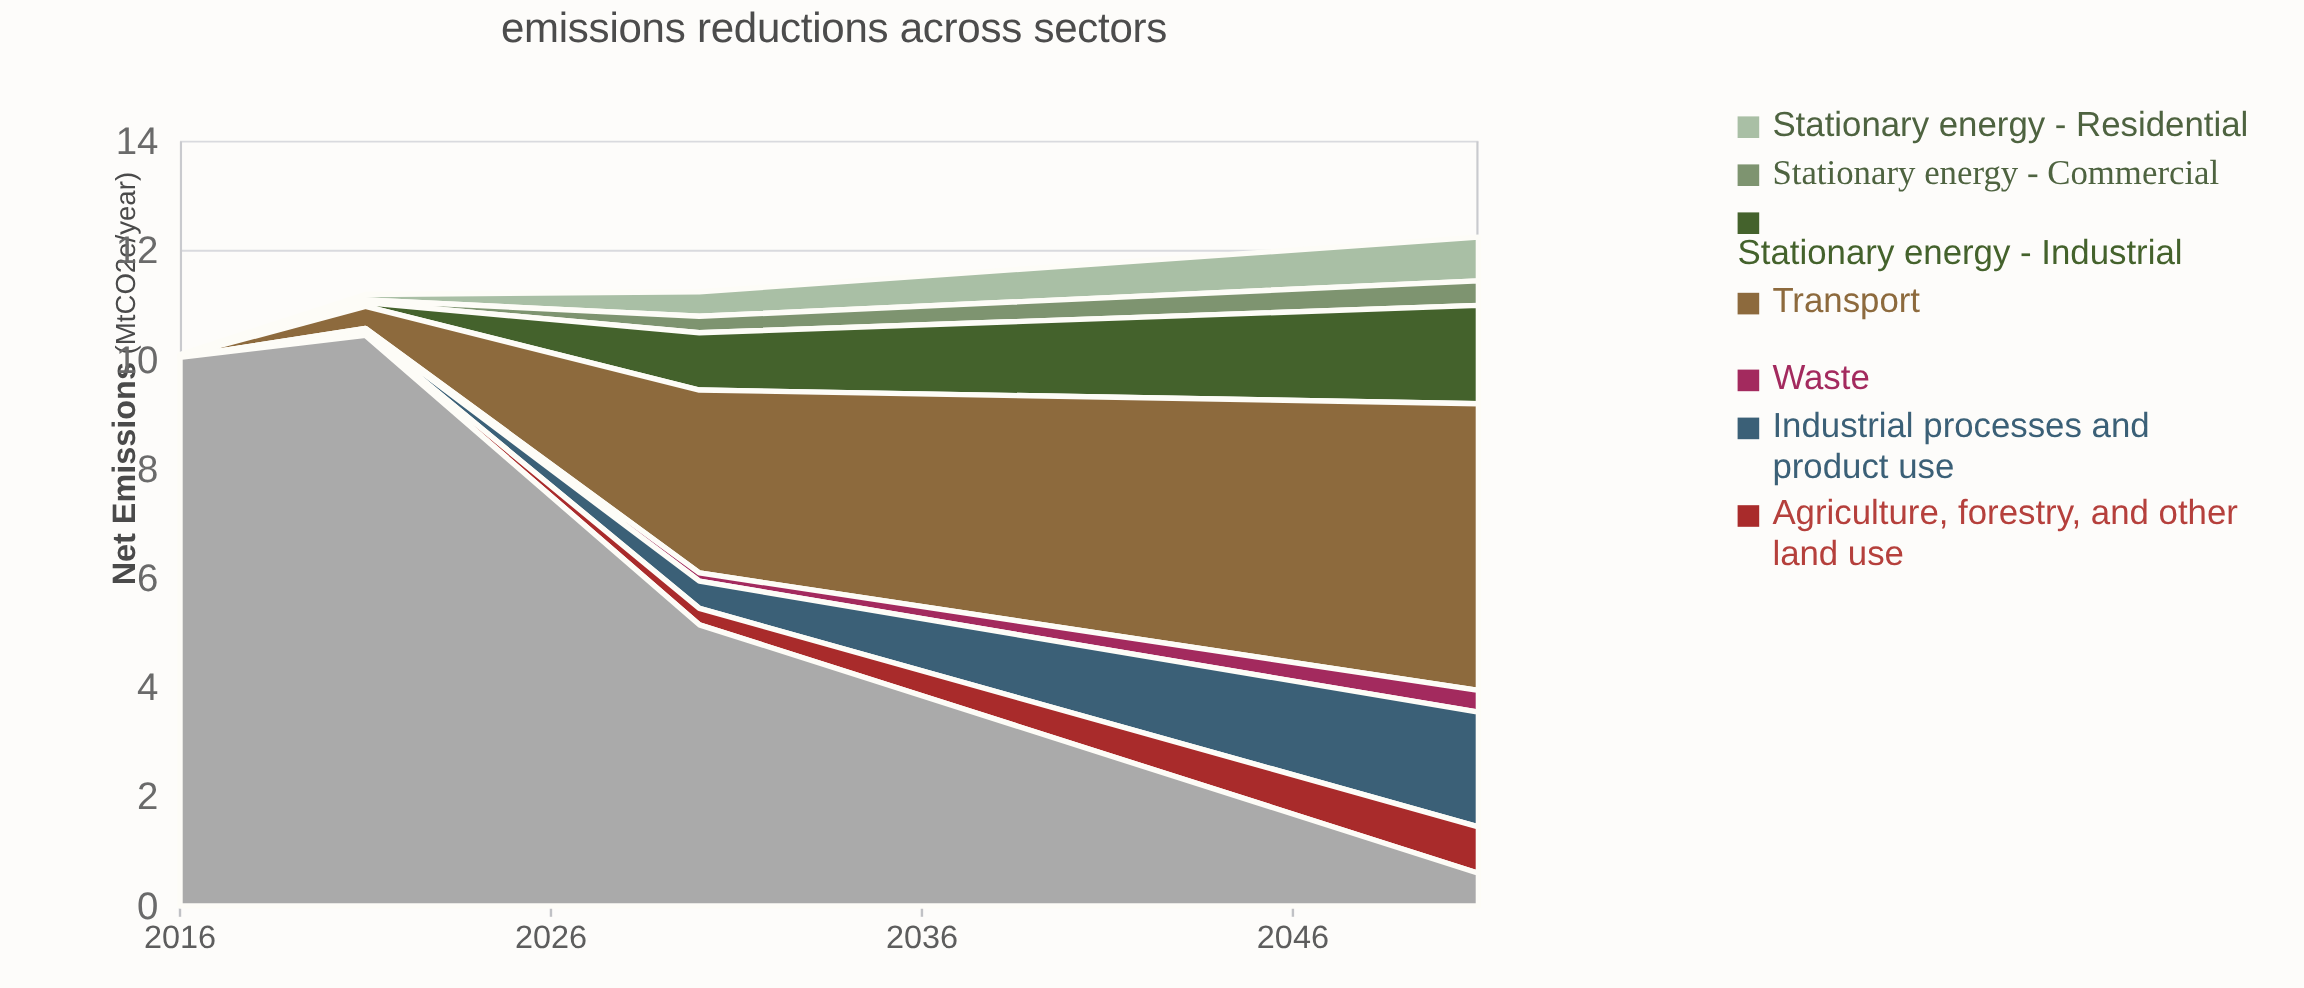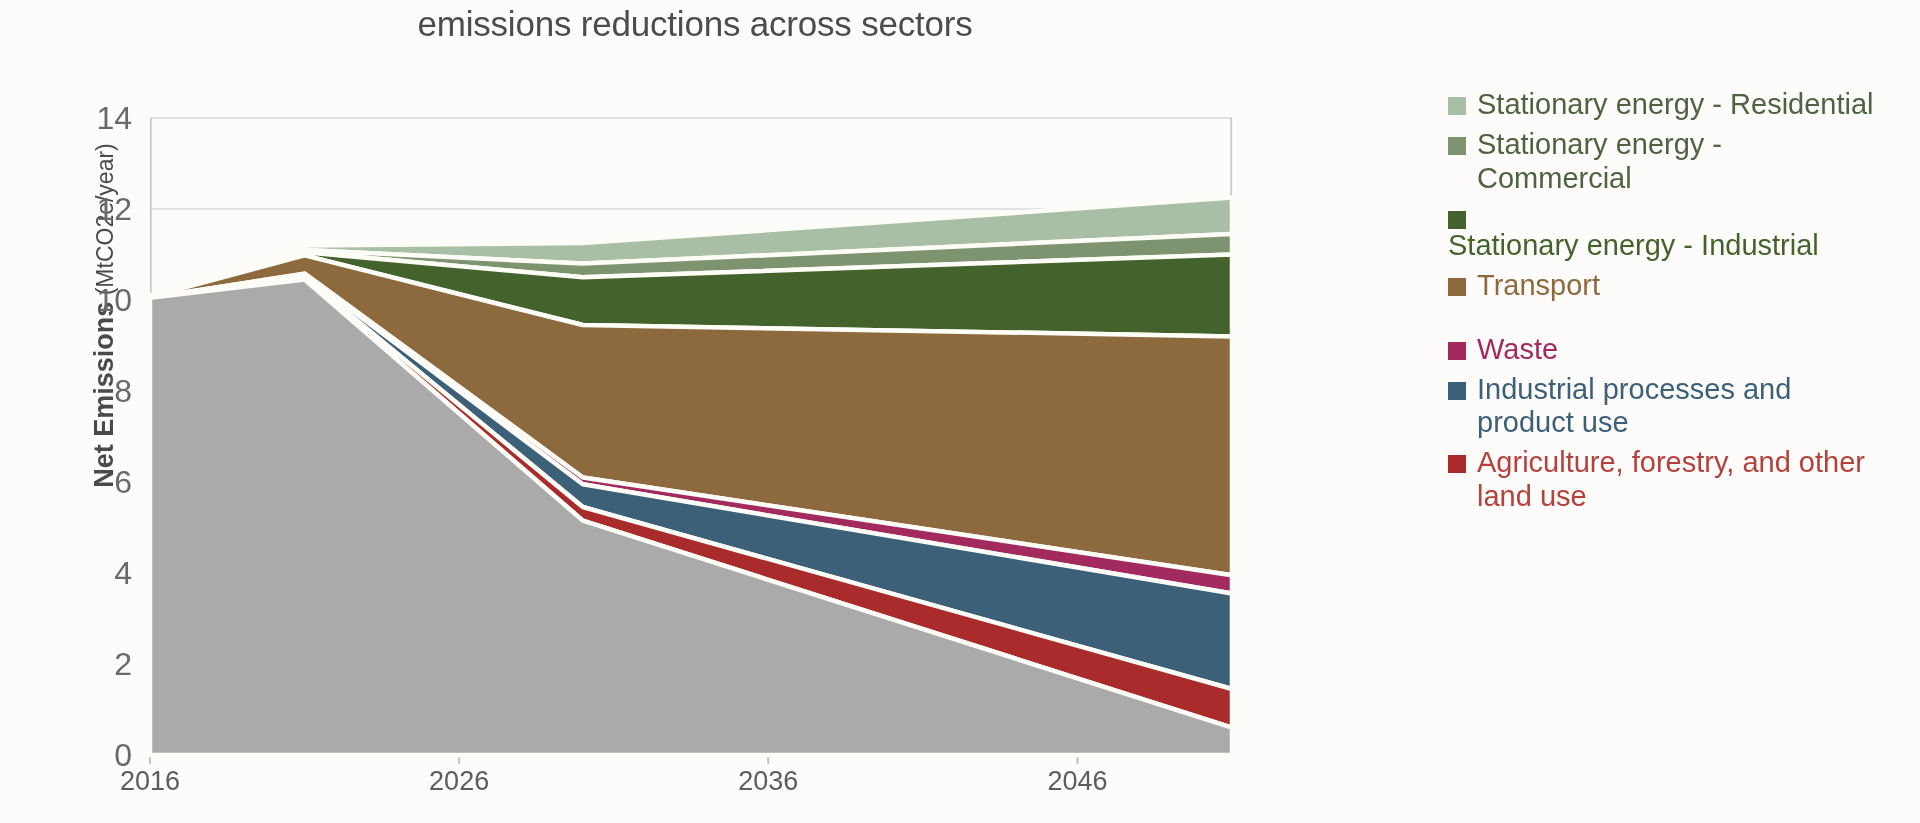--- a/index.html
+++ b/index.html
@@ -154,21 +154,21 @@
           <path d="M0.00 179.73 L154.57 161.53 L432.80 402.67 L1082.00 609.70 L1082.00 637.00 L432.80 637.00 L154.57 637.00 L0.00 637.00 Z" fill="#aaaaaa" stroke="#fdfcf7" stroke-width="4.5" stroke-linejoin="round"></path>
         </g>
       </svg>
   </div>
 
   <div class="legend" id="legend">
       <div class="legend-item" style="margin-top: 0px;">
         <span class="legend-swatch" style="background: rgb(169, 191, 165);"></span>
         <span class="legend-label" style="color: rgb(78, 99, 64);">Stationary energy - Residential</span>
       </div>
-      <div class="legend-item" style="margin-top: 0px;">
+      <div class="legend-item" style="margin-top: 0px; font-family: Liberation Serif, serif;">
         <span class="legend-swatch" style="background: rgb(126, 148, 112);"></span>
         <span class="legend-label" style="color: rgb(78, 99, 64);">Stationary energy - Commercial</span>
       </div>
       <div class="legend-item" style="margin-top: 0px; flex-direction: column;">
         <span class="legend-swatch" style="background: rgb(68, 98, 44);"></span>
         <span class="legend-label" style="color: rgb(68, 98, 44);">Stationary energy - Industrial</span>
       </div>
       <div class="legend-item" style="margin-top: 0px;">
         <span class="legend-swatch" style="background: rgb(141, 106, 61);"></span>
         <span class="legend-label" style="color: rgb(141, 106, 61);">Transport</span>

